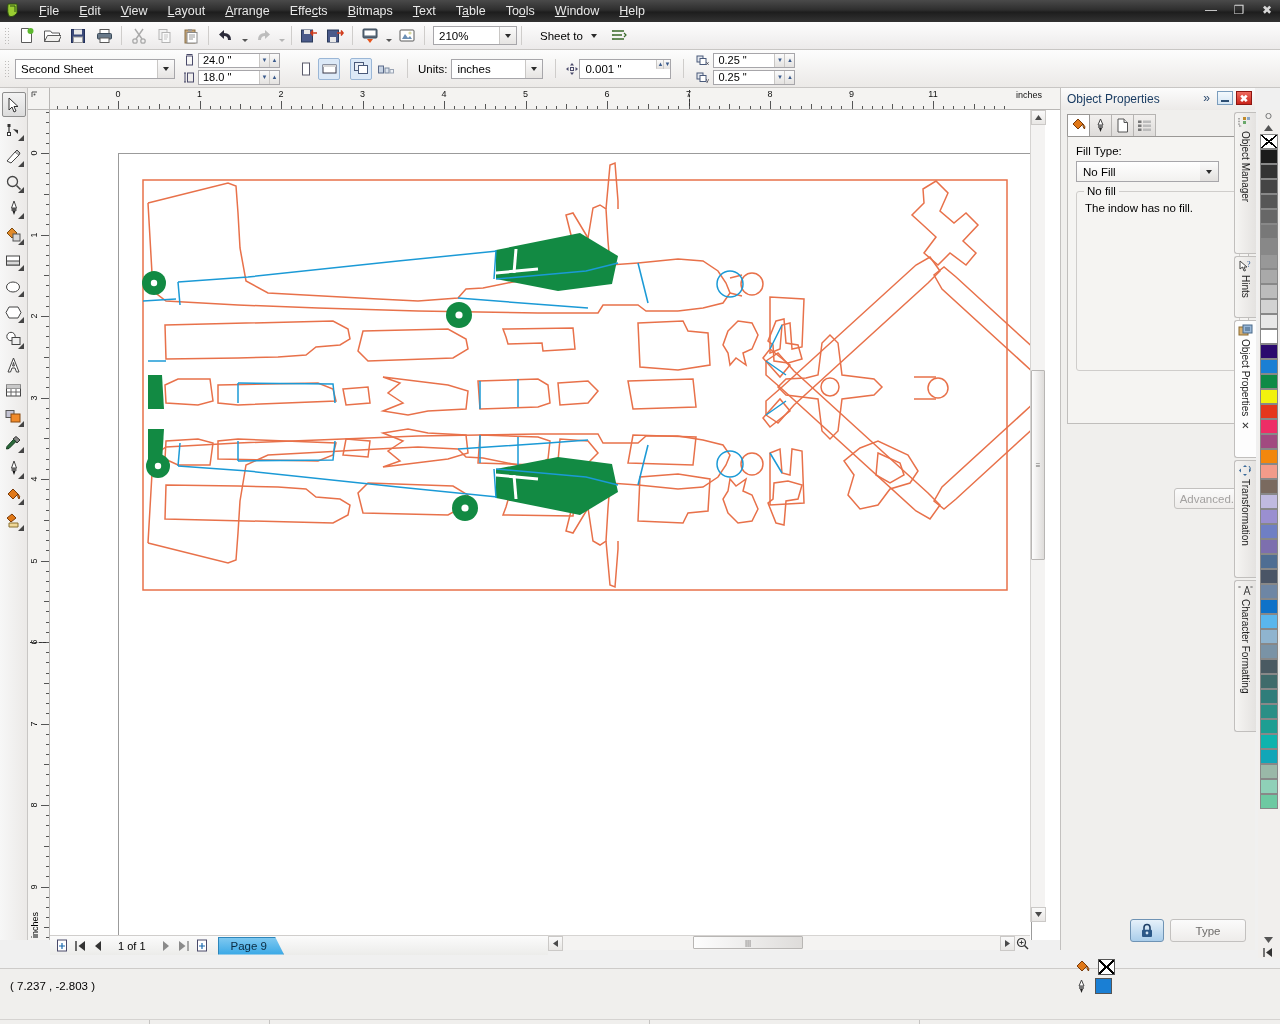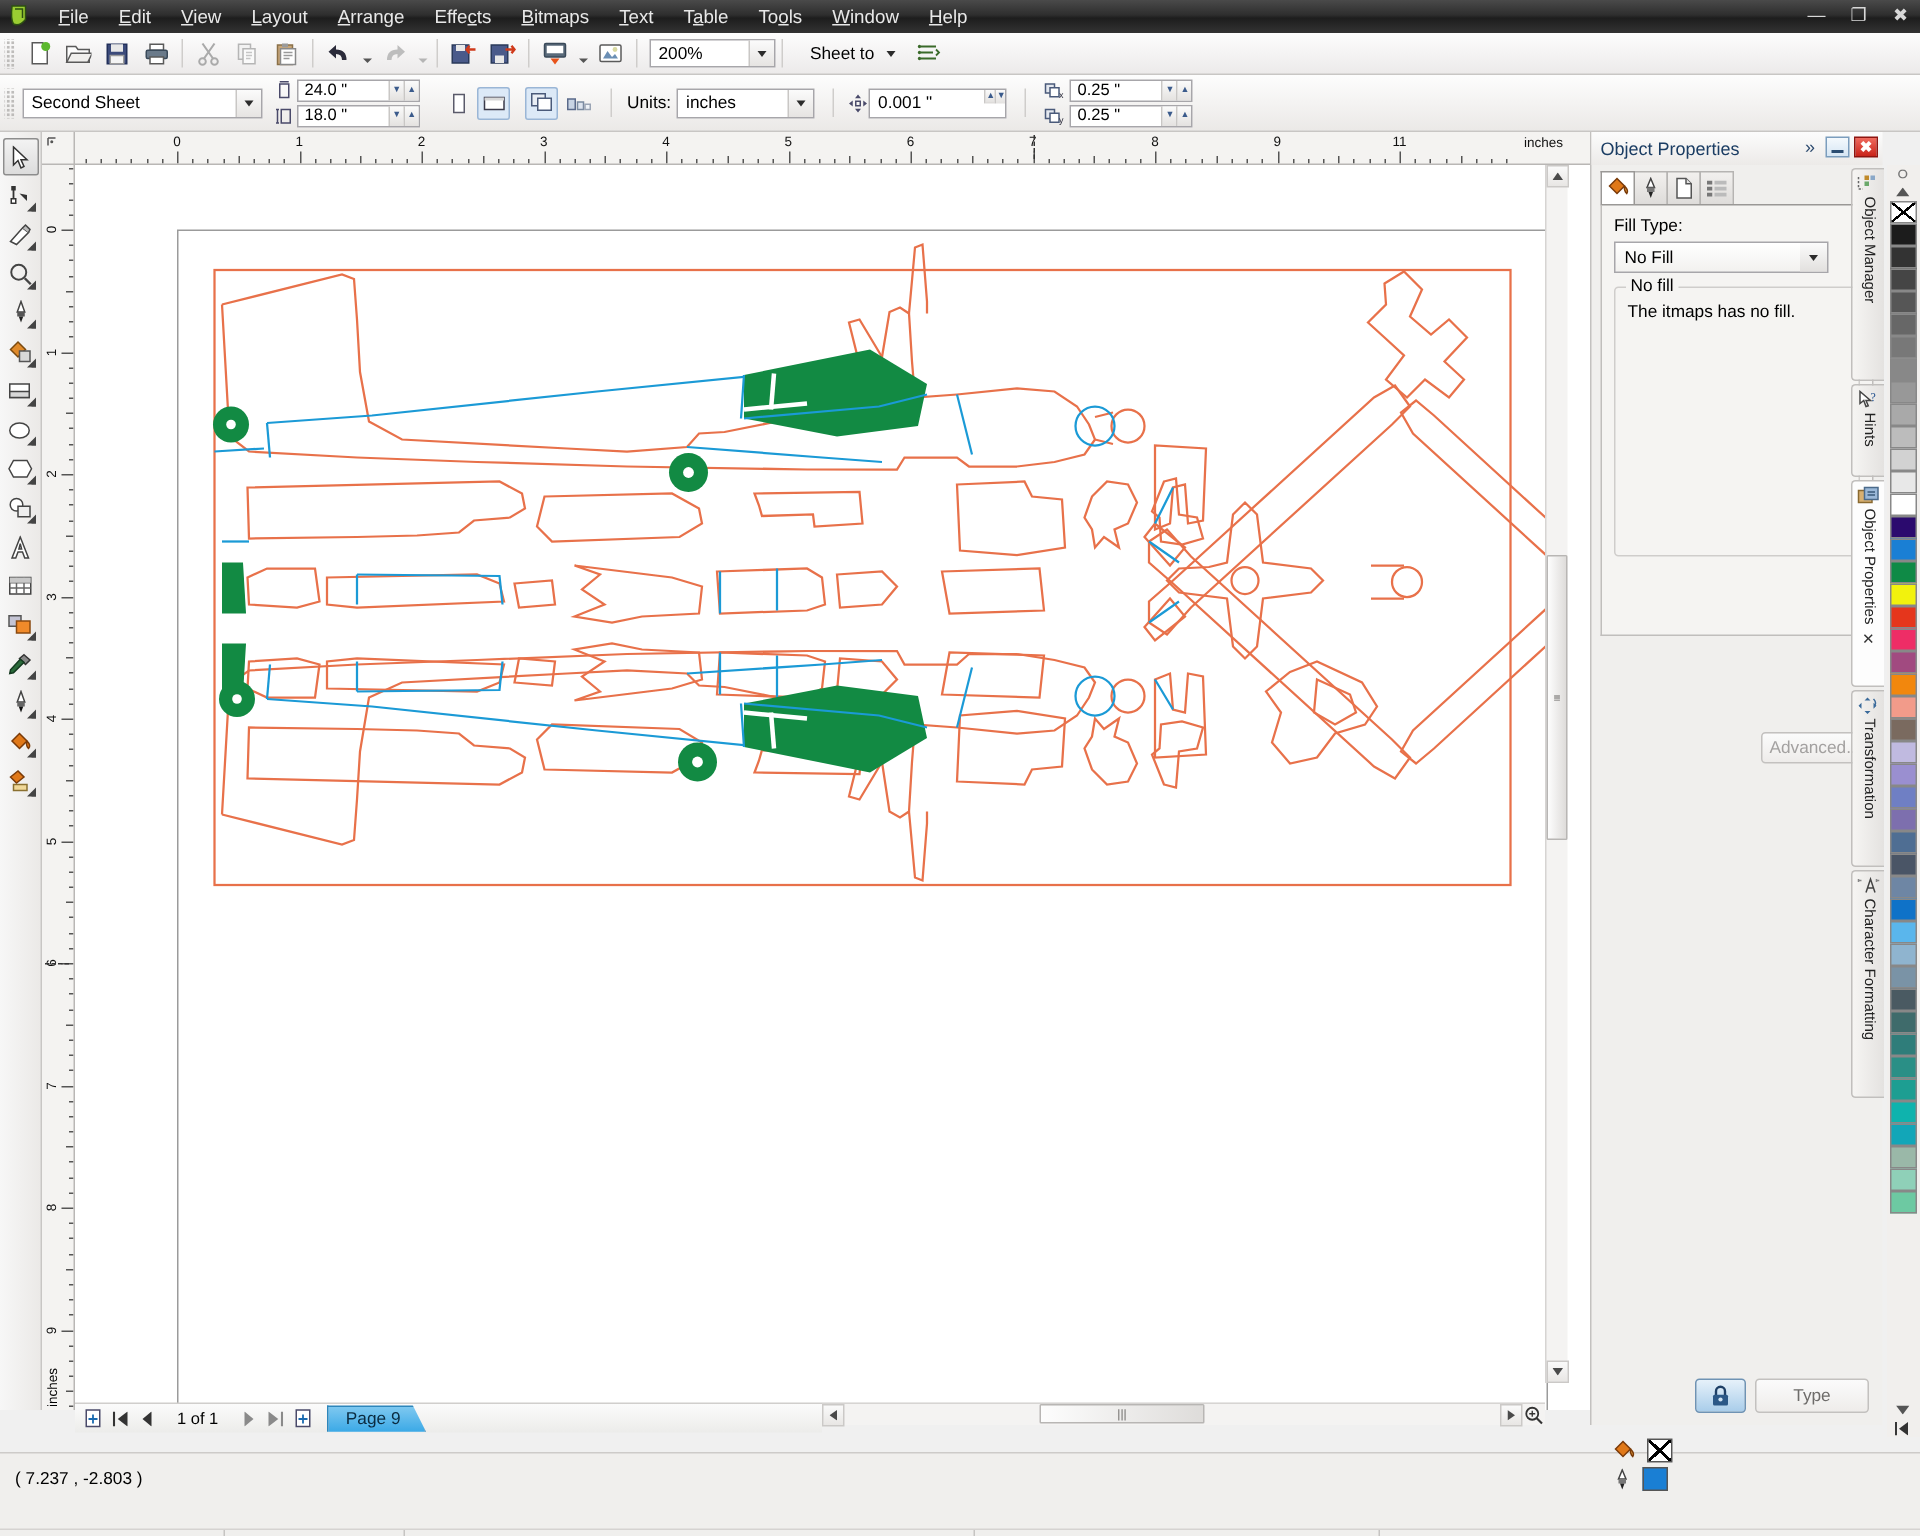--- a/index.html
+++ b/index.html
@@ -333,21 +333,21 @@
     <div class="tbtn">
       <svg width="18" height="17" viewBox="0 0 18 17">
           <rect x="2" y="3" width="14" height="11" rx="1" fill="#fff" stroke="#5a5a5a"></rect>
           <path d="M4 12 L7 7 L10 11 L12 9 L14 12 Z" fill="#6b8fb5"></path>
           <circle cx="12" cy="6" r="1.6" fill="#d8d8a0"></circle>
         </svg>
     </div>
     <div class="tsep"></div>
 
     <div class="zoomcombo">
-      <span>200%</span>
+      <span>210%</span>
       <div class="dd">
           <i></i>
         </div>
     </div>
     <div class="tsep"></div>
     <div class="snapto">
       <span>Sheet to</span>
       <span style="margin-left:8px;display:inline-flex">
           <i style="width:0;height:0;border-left:3.5px solid transparent;border-right:3.5px solid transparent;border-top:4px solid #2b2b2b;display:block;"></i>
         </span>
@@ -1083,21 +1083,21 @@
     <div class="dk-body">
       <div class="lbl">Fill Type:</div>
       <div class="fill-combo">
         <span>No Fill</span>
         <div class="dd">
             <i></i>
           </div>
       </div>
       <div class="fieldset">
         <span class="fs-legend">No fill</span>
-        <div class="fs-text">The itmaps has no fill.</div>
+        <div class="fs-text">The indow has no fill.</div>
       </div>
     </div>
 
     <div class="adv-btn">Advanced...</div>
 
     <div class="dk-bottom">
       <div class="lockbtn">
         <svg width="14" height="15" viewBox="0 0 14 15">
           <path d="M4 7V4.5a3 3 0 016 0V7" fill="none" stroke="#1e3f66" stroke-width="1.6"></path>
           <rect x="2" y="6.8" width="10" height="7.2" rx="1" fill="#2b5887"></rect>

